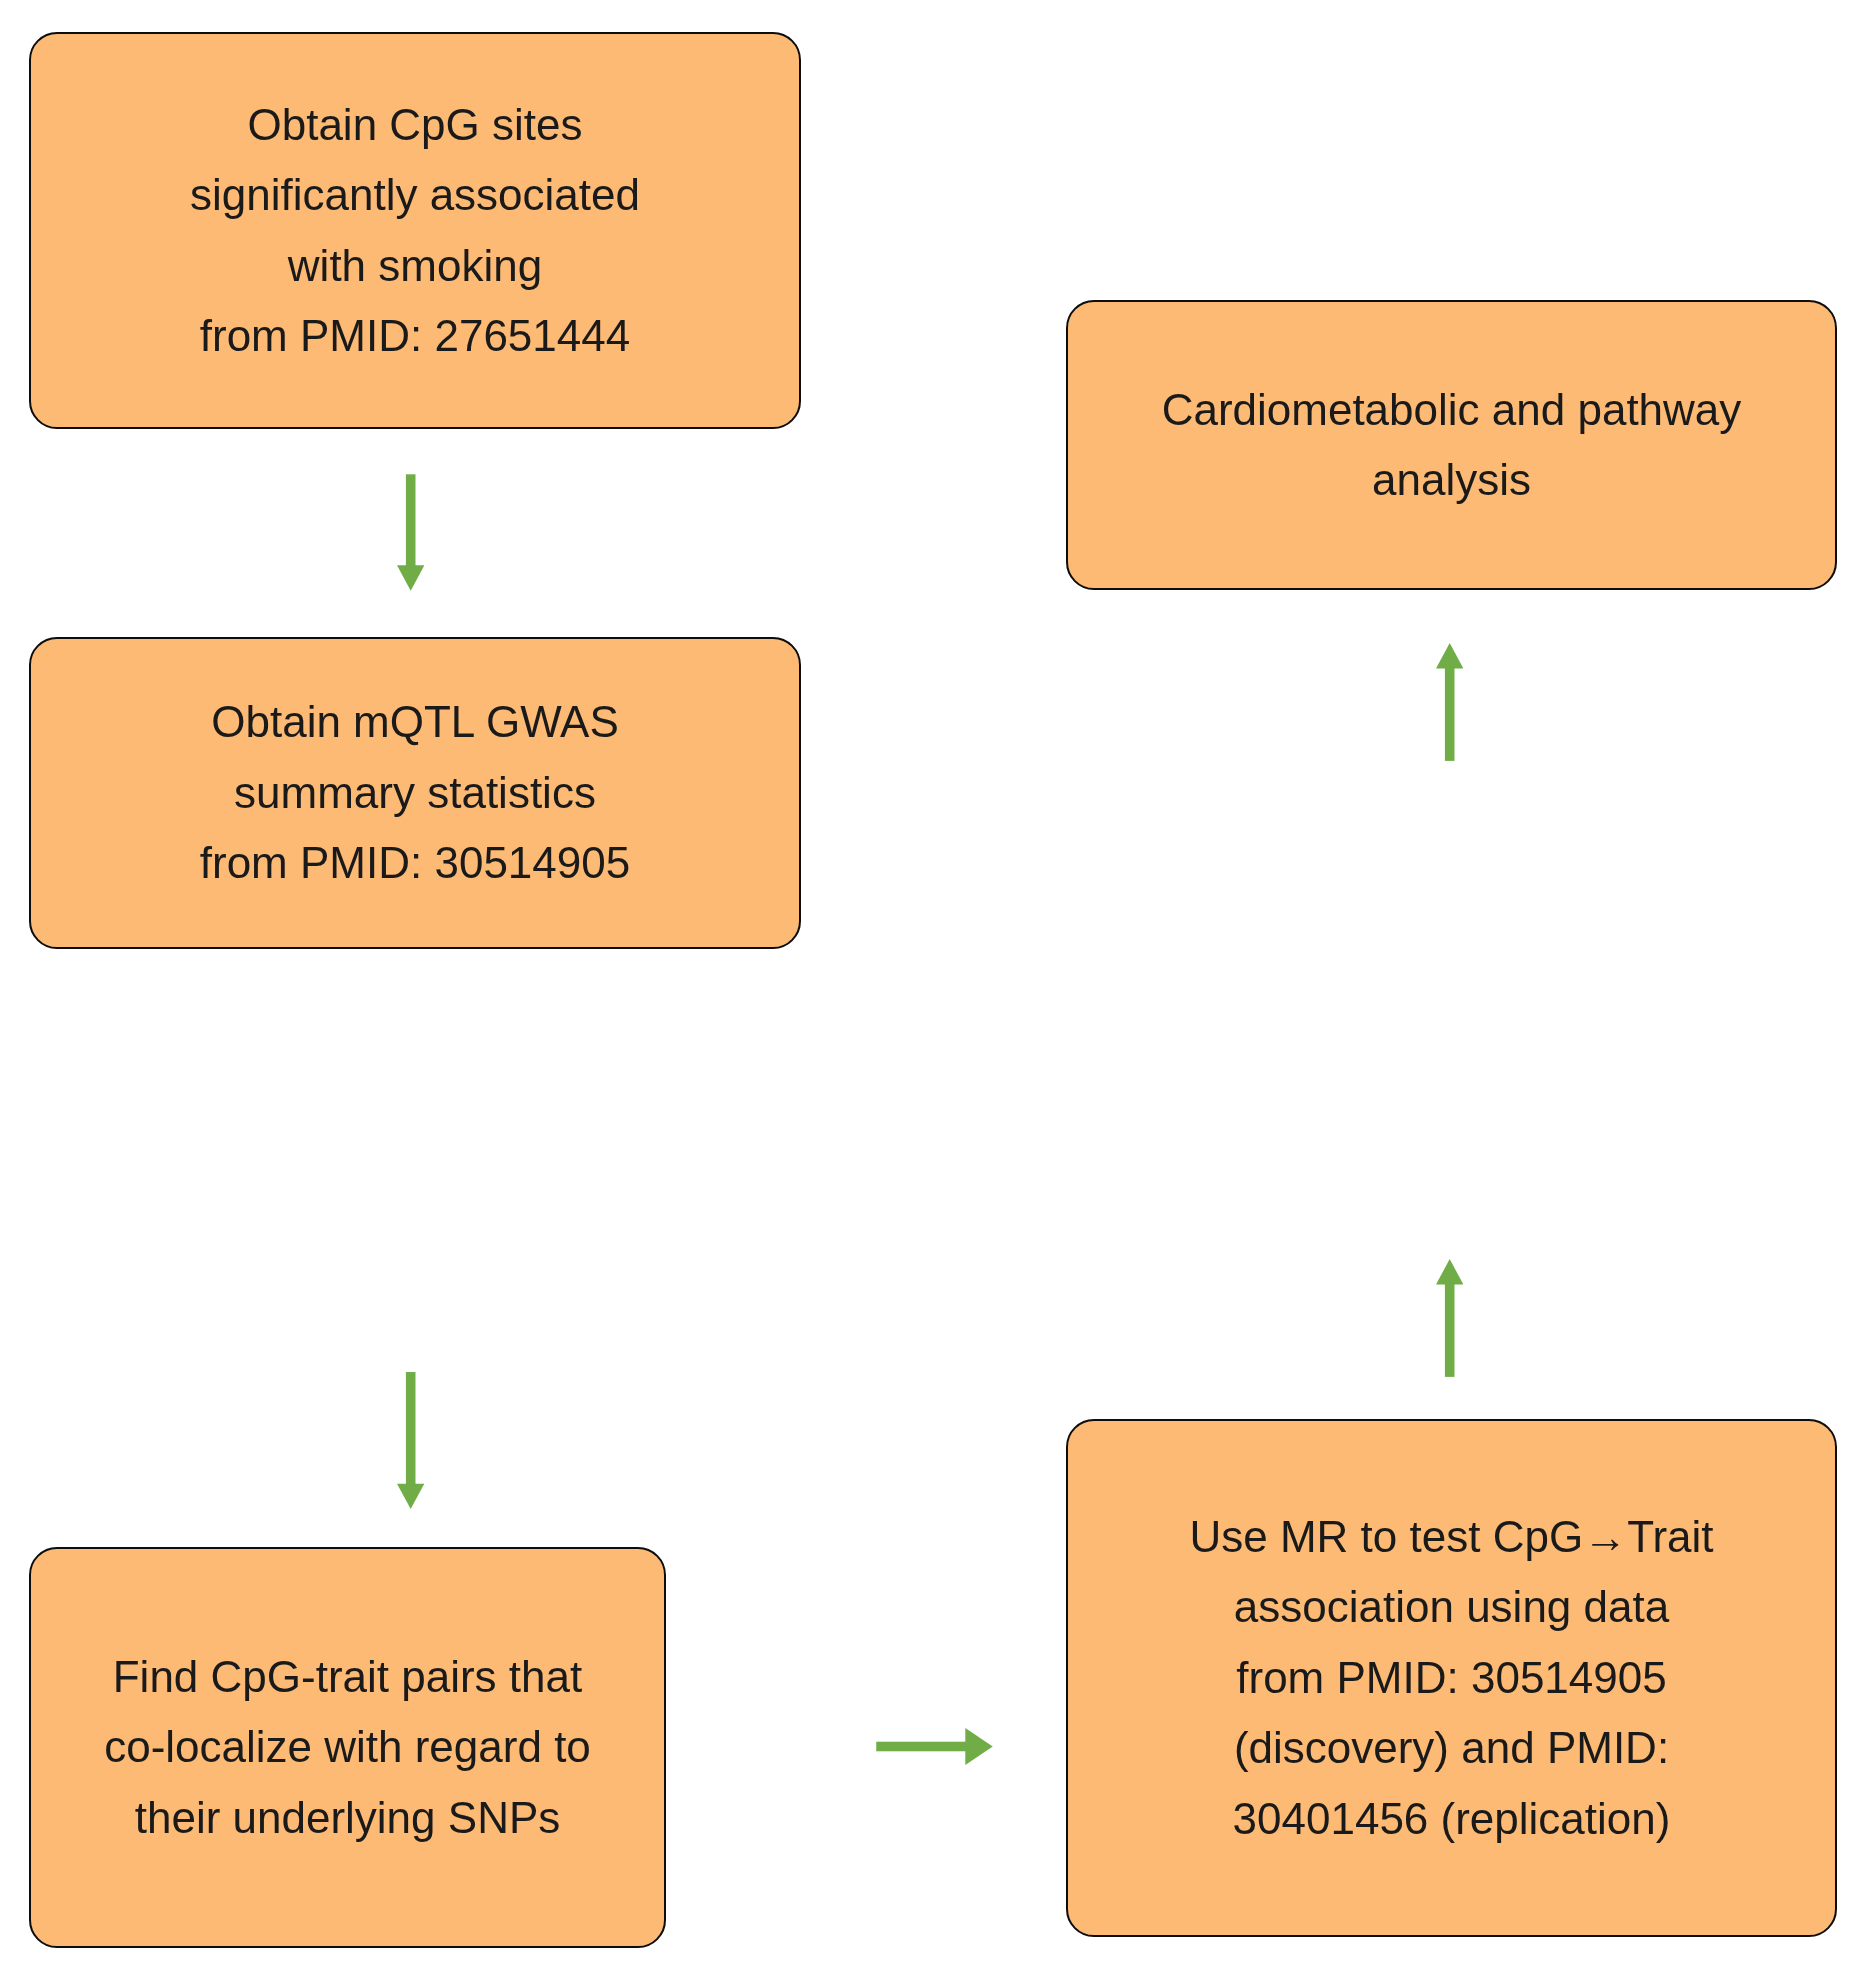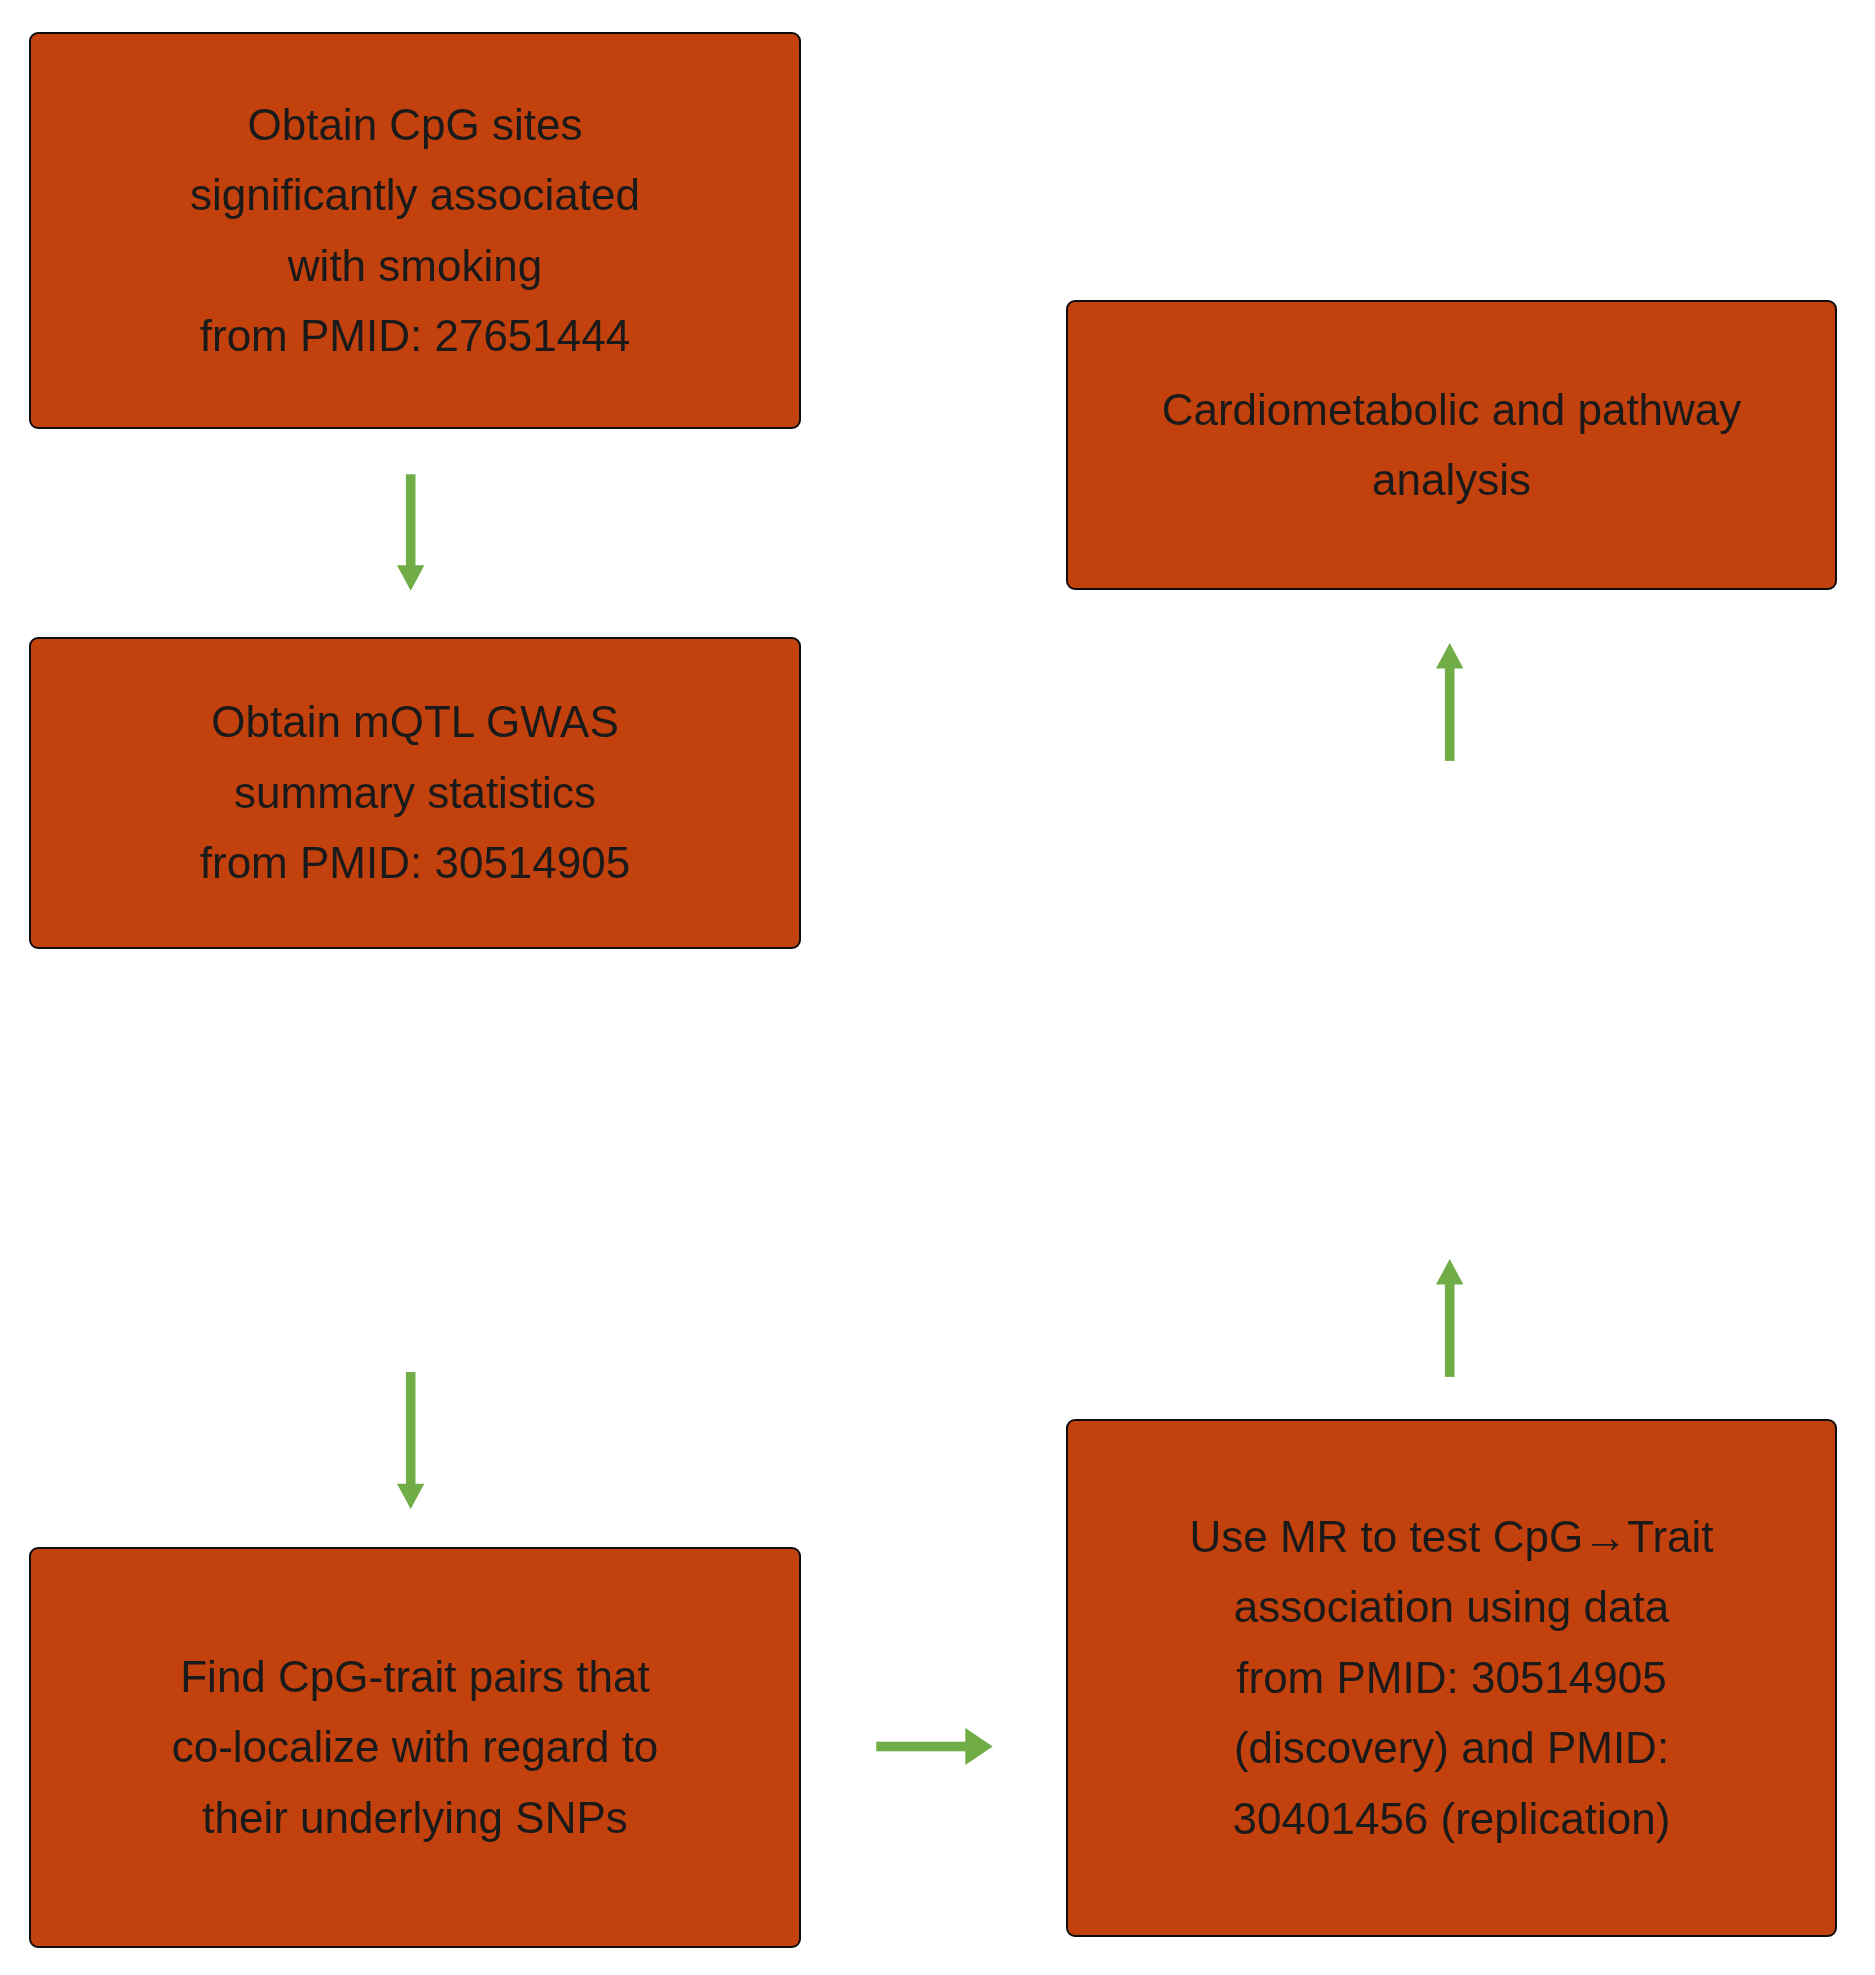--- a/index.html
+++ b/index.html
@@ -11,22 +11,22 @@
     position: relative;
     width: 1876px;
     height: 1975px;
     background: #ffffff;
     font-family: "Liberation Sans", sans-serif;
     overflow: hidden;
   }
   .box {
     position: absolute;
     border: 2.7px solid #0d0d0d;
-    border-radius: 9px;
-    background: #c2410c;
+    border-radius: 28px;
+    background: #fdba74;
     display: flex;
     align-items: center;
     justify-content: center;
     box-sizing: border-box;
   }
   .box-text {
     white-space: pre-line;
     text-align: center;
     color: #1a1a1a;
     font-size: 44px;
@@ -50,21 +50,21 @@
 from PMID: 27651444</div>
   </div>
 
   <div class="box" style="left:29px; top:637px; width:772px; height:312px;">
     <div class="box-text">Obtain mQTL GWAS
 summary statistics
 from PMID: 30514905</div>
   </div>
 
 
-  <div class="box" style="left:29px; top:1547px; width:772px; height:401px;">
+  <div class="box" style="left:29px; top:1547px; width:637px; height:401px;">
     <div class="box-text">Find CpG-trait pairs that
 co-localize with regard to
 their underlying SNPs</div>
   </div>
 
   <div class="box" style="left:1066px; top:300px; width:771px; height:290px;">
     <div class="box-text">Cardiometabolic and pathway
 analysis</div>
   </div>
 

